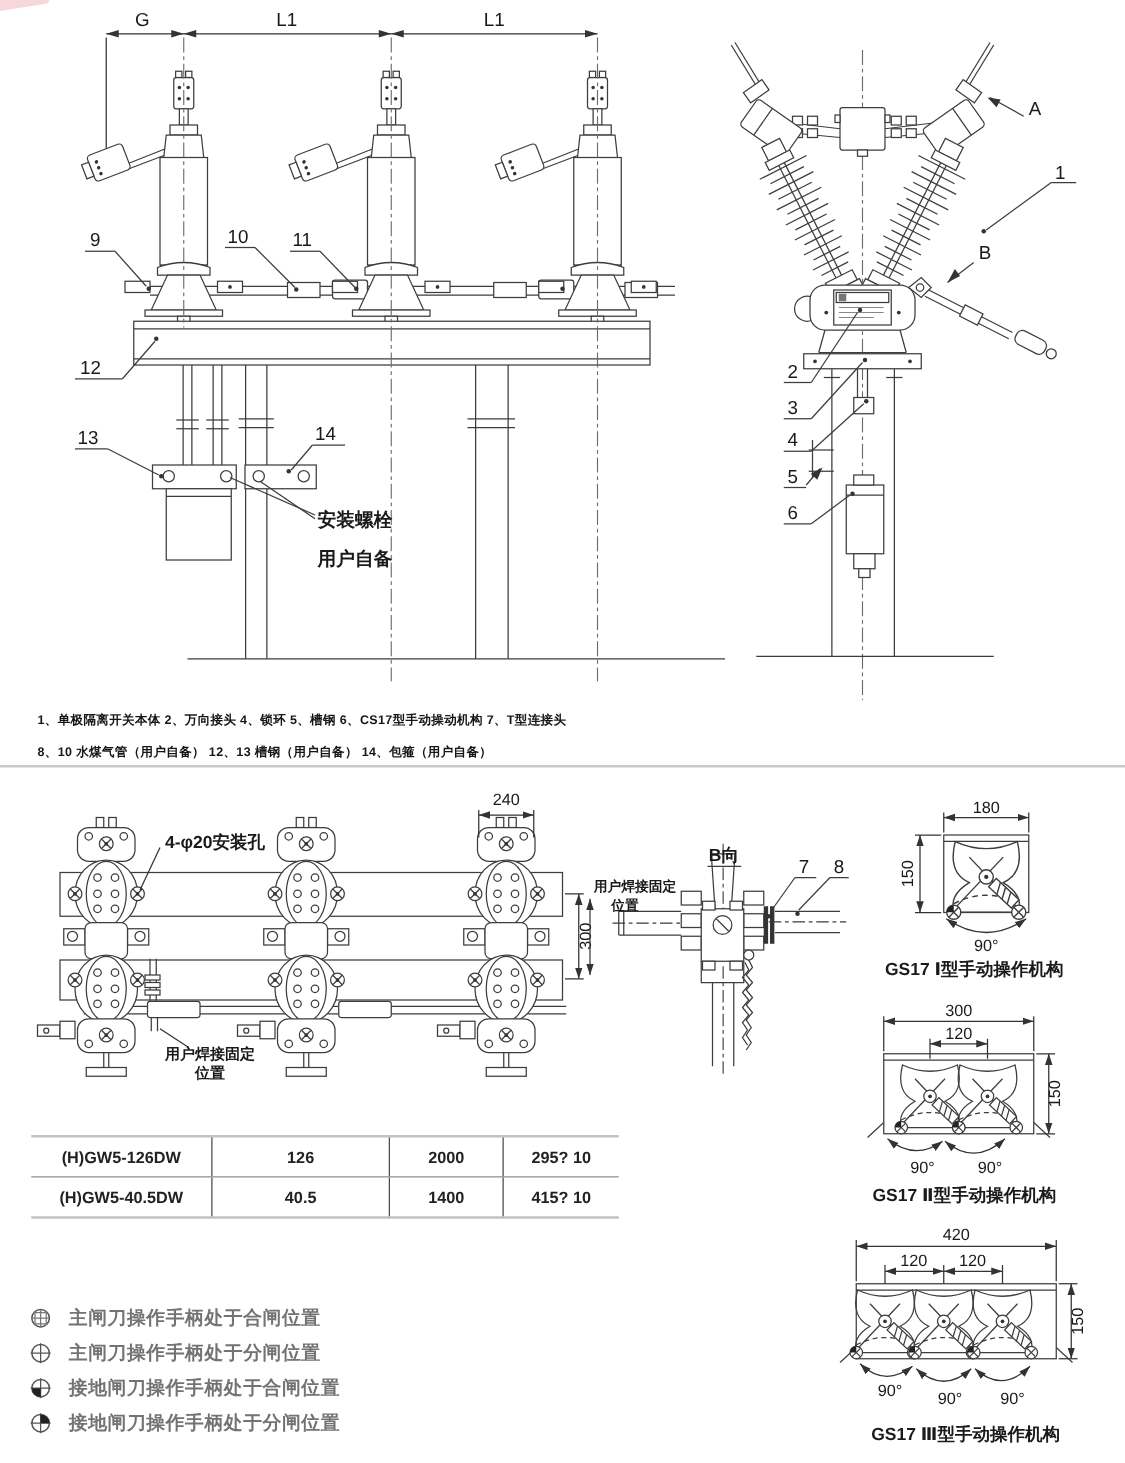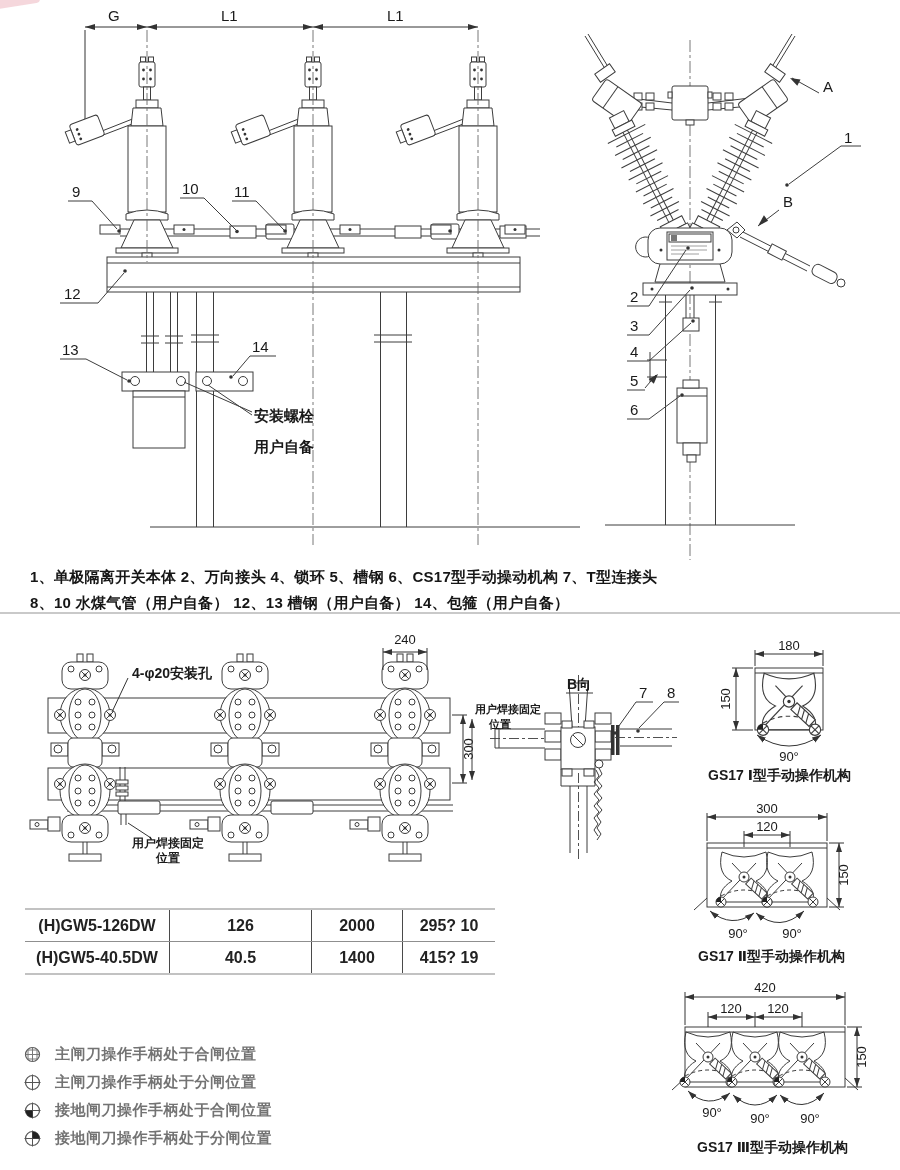--- a/index.html
+++ b/index.html
@@ -5,31 +5,31 @@
   html,body{margin:0;padding:0;background:#fff;}
   .page{position:relative;width:900px;height:1170px;background:#fff;overflow:hidden;
         font-family:"Liberation Sans","DejaVu Sans",sans-serif;color:#1a1a1a;}
   .abs{position:absolute;}
   svg{display:block;}
   svg text{font-family:"Liberation Sans","DejaVu Sans",sans-serif;}
   .lbl{font-size:15px;fill:#1a1a1a;}
   .lblb{font-size:15px;font-weight:600;fill:#1a1a1a;}
   .dimtxt{font-size:13px;fill:#1a1a1a;}
   .ttl{font-size:14px;font-weight:600;fill:#1a1a1a;}
-  .cap{position:absolute;left:30px;top:564px;width:650px;font-size:15px;font-weight:600;
+  .cap{position:absolute;left:30px;top:564px;width:650px;font-size:10px;font-weight:600;
        line-height:26px;color:#161616;letter-spacing:.3px;}
   .divider{position:absolute;left:0;top:612px;width:900px;height:2px;background:#c9c9c9;}
   .artifact{position:absolute;left:-6px;top:-3px;width:46px;height:9px;background:#f3cdd3;
             transform:rotate(-9deg);border-radius:4px;opacity:.8;}
   
   .spec{position:absolute;left:25px;top:908px;width:470px;
         border-top:2px solid #c2c2c2;border-bottom:2px solid #c2c2c2;}
   .spec .row{display:grid;grid-template-columns:145px 142px 91px 92px;height:31px;}
   .spec .row + .row{border-top:1.5px solid #8f8f8f;}
-  .spec .cell{display:flex;align-items:center;justify-content:center;font-size:16px;
+  .spec .cell{display:flex;align-items:center;justify-content:center;font-size:13px;
         font-weight:600;color:#222;white-space:nowrap;}
   .spec .cell:not(:last-child){border-right:1px solid #4a4a4a;}
   
   .legend{position:absolute;left:24px;top:1044px;display:flex;flex-direction:column;gap:7px;}
   .legend .lrow{display:flex;align-items:center;gap:14px;height:21px;}
   .legend .ltxt{font-size:15px;font-weight:600;color:#737373;letter-spacing:.5px;}
 </style>
 </head>
 <body>
 
@@ -647,21 +647,21 @@
   <div class="row">
     <div class="cell">(H)GW5-126DW</div>
     <div class="cell">126</div>
     <div class="cell">2000</div>
     <div class="cell">295? 10</div>
   </div>
   <div class="row">
     <div class="cell">(H)GW5-40.5DW</div>
     <div class="cell">40.5</div>
     <div class="cell">1400</div>
-    <div class="cell">415? 19</div>
+    <div class="cell">415? 10</div>
   </div>
 </div>
 
 <div class="legend">
   <div class="lrow">
     <span>
       <svg width="17" height="17" viewBox="0 0 17 17">
         <circle cx="8.5" cy="8.5" r="7" fill="none" stroke="#555" stroke-width="1.2"></circle>
         <g stroke="#777" stroke-width="1">
           <line x1="8.5" y1="1.5" x2="8.5" y2="15.5"></line>

